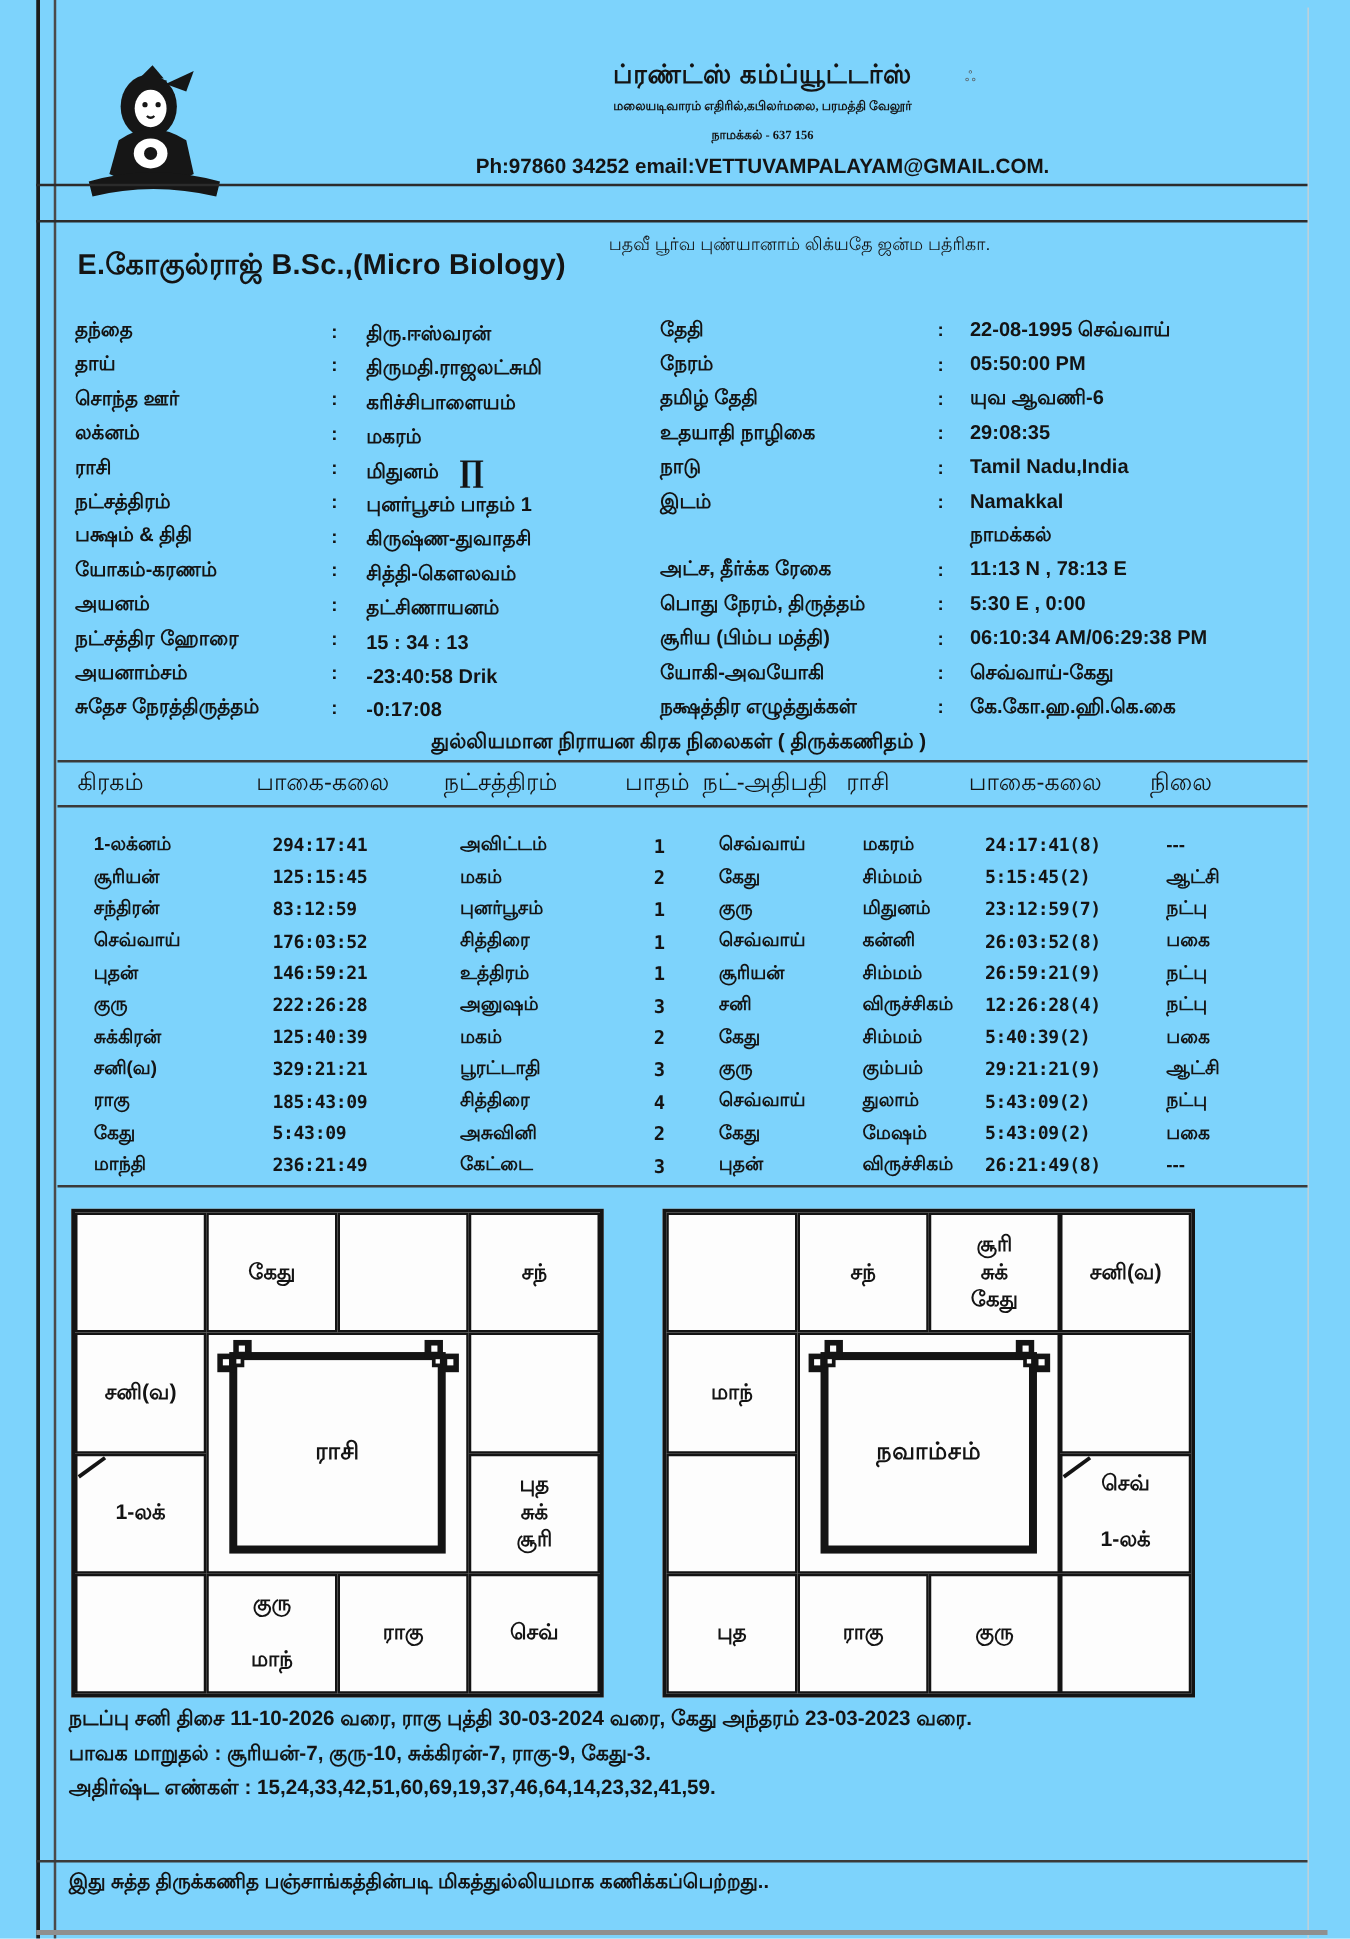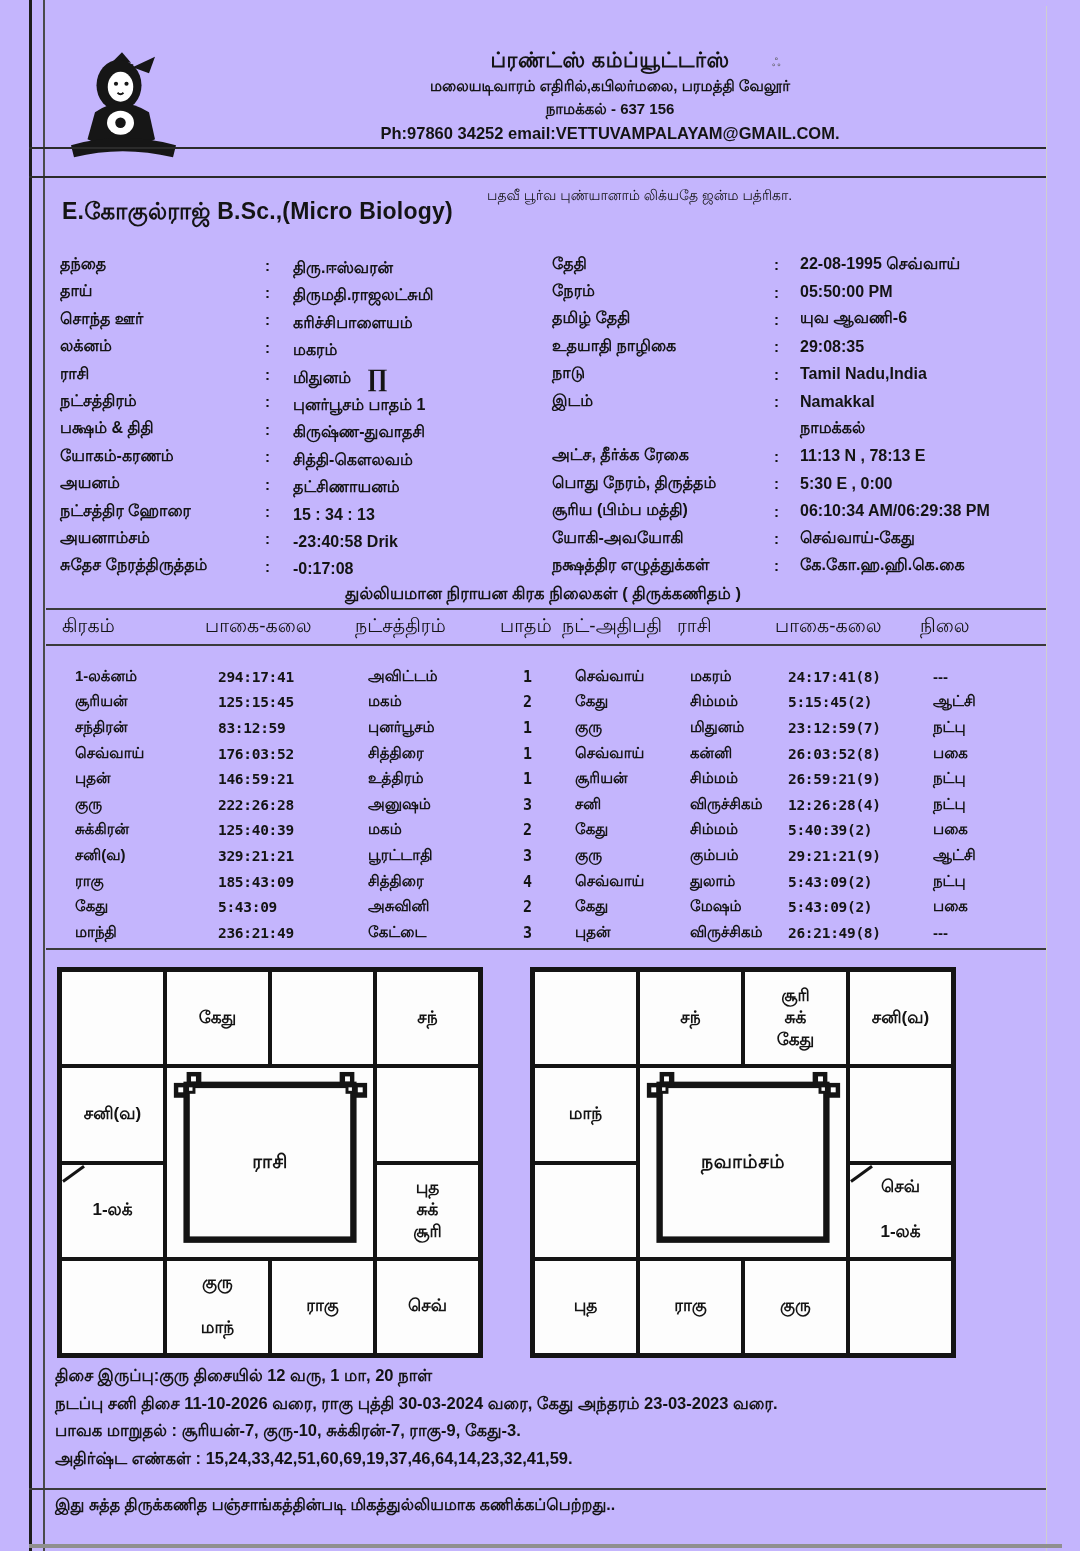--- a/index.html
+++ b/index.html
@@ -1,43 +1,43 @@
 <!DOCTYPE html>
 <html><head>
 <meta charset="utf-8">
 <style>
   html,body{margin:0;padding:0;background:#ffffff;}
   .page{
-    position:relative;width:1080px;height:1551px;background:#c4b5fd;
+    position:relative;width:1080px;height:1551px;background:#7dd3fc;
     font-family:"Liberation Sans","DejaVu Sans",sans-serif;color:#141414;
     overflow:hidden;
   }
   
   .edge-left-outer{position:absolute;left:29px;top:0;bottom:0;width:3px;background:#1c1c1c;}
   .edge-left-inner{position:absolute;left:43px;top:0;bottom:0;width:1.5px;background:#4a4a4a;}
   .edge-right{position:absolute;left:1046px;top:6px;bottom:0;width:1px;background:#c seeda;background:#cfcfcf;}
   .edge-bottom{position:absolute;left:29px;right:18px;bottom:3px;height:4px;background:#8f8f8f;}
   .hr{position:absolute;left:29px;right:34px;height:2px;background:#2b2b2b;}
   .hr.thin{height:1.5px;background:#3a3a3a;}
 
   
   .logo{position:absolute;left:62px;top:52px;width:150px;height:113px;}
   .head-text{position:absolute;left:200px;right:60px;top:46px;text-align:center;}
   .biz-title{font-size:21px;font-weight:700;letter-spacing:.5px;line-height:28px;}
-  .biz-addr{font-size:15px;font-weight:600;line-height:23px;}
+  .biz-addr{font-size:10px;font-weight:600;line-height:23px;font-family:Liberation Serif, serif;}
   .biz-contact{font-size:16.5px;font-weight:600;line-height:26px;font-family:"Liberation Sans",sans-serif;text-align:center;}
   .head-mark{position:absolute;left:772px;top:56px;font-size:11px;color:#555;}
   .software-line{position:absolute;left:50px;top:151px;font-size:15.5px;font-family:"Liberation Serif","DejaVu Serif",serif;letter-spacing:.2px;}
 
   
   .person-name{position:absolute;left:62px;top:198px;font-size:23px;font-weight:600;letter-spacing:.2px;}
   .shloka{position:absolute;left:487px;top:184px;font-size:14px;font-weight:500;line-height:23px;}
 
   
-  .details{position:absolute;left:60px;top:251px;width:978px;display:grid;grid-template-columns:468px 1fr;column-gap:24px;}
+  .details{position:absolute;left:60px;top:251px;width:978px;display:grid;grid-template-columns:468px 1fr;column-gap:0;}
   .drow{display:grid;height:27.4px;align-items:center;}
   .dcol-left .drow{grid-template-columns:205px 28px 1fr;}
   .dcol-right .drow{grid-template-columns:222px 26px 1fr;}
   .dlabel{font-size:16px;font-weight:700;white-space:nowrap;}
   .dcolon{font-size:15px;font-weight:700;}
   .dvalue{font-size:16px;font-weight:700;white-space:nowrap;}
   .dsuffix{font-family:"Liberation Serif","DejaVu Serif",serif;font-size:25px;font-weight:700;margin-left:16px;position:relative;top:3px;}
 
   
   .tbl-title{position:absolute;left:46px;right:40px;top:584px;text-align:center;font-size:16.5px;font-weight:700;}
@@ -523,21 +523,20 @@
         <use href="#knot-n" x="14" y="8"></use>
         <use href="#knot-n" x="352" y="8" transform="scale(-1,1) translate(-760,0)"></use>
         <use href="#knot-n" x="14" y="320" transform="scale(1,-1) translate(0,-760)"></use>
         <use href="#knot-n" x="352" y="320" transform="scale(-1,-1) translate(-760,-760)"></use>
       </svg>
       <div class="center-label">நவாம்சம்</div>
     </div>
   </div>
 
   <div class="dasa">
-    <div>திசை இருப்பு:குரு திசையில் 12 வரு, 1 மா, 20 நாள்</div>
     <div>நடப்பு சனி திசை 11-10-2026 வரை, ராகு புத்தி 30-03-2024 வரை, கேது அந்தரம் 23-03-2023 வரை.</div>
     <div>பாவக மாறுதல் : சூரியன்-7, குரு-10, சுக்கிரன்-7, ராகு-9, கேது-3.</div>
     <div>அதிர்ஷ்ட எண்கள் : 15,24,33,42,51,60,69,19,37,46,64,14,23,32,41,59.</div>
   </div>
 
   <div class="hr thin" style="top:1488px"></div>
   <div class="footer-note">இது சுத்த திருக்கணித பஞ்சாங்கத்தின்படி மிகத்துல்லியமாக கணிக்கப்பெற்றது..</div>
 
 </div>
 

